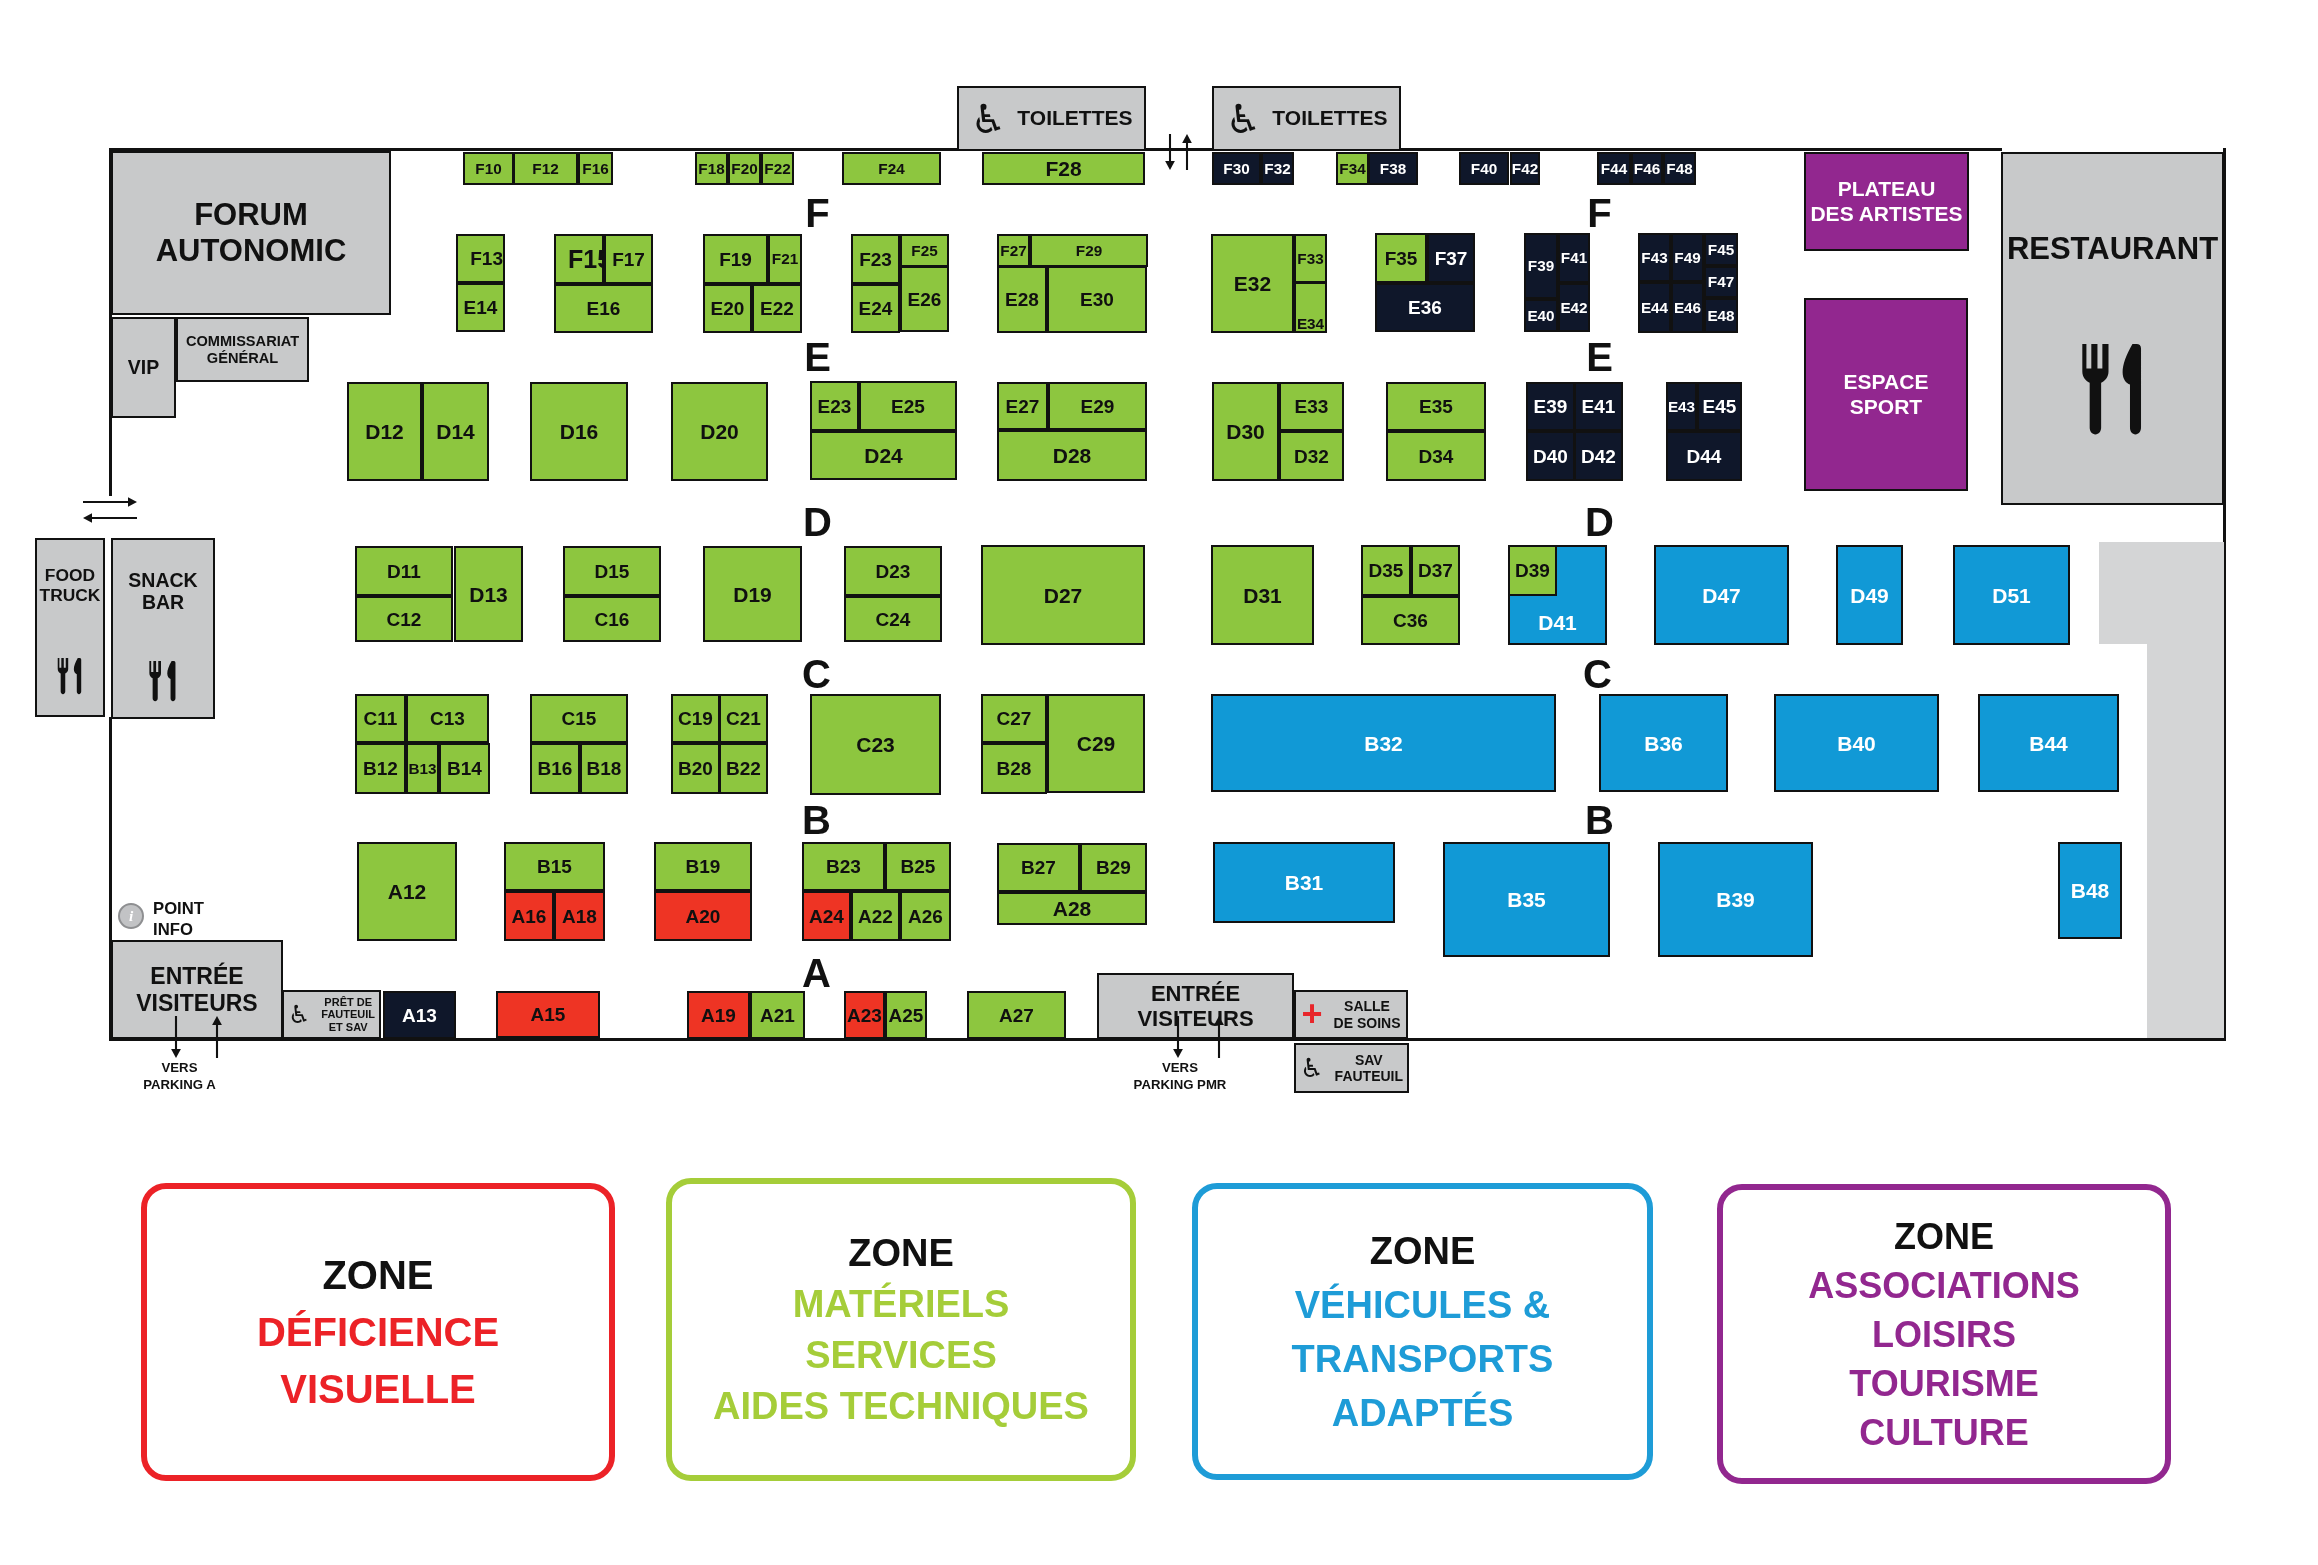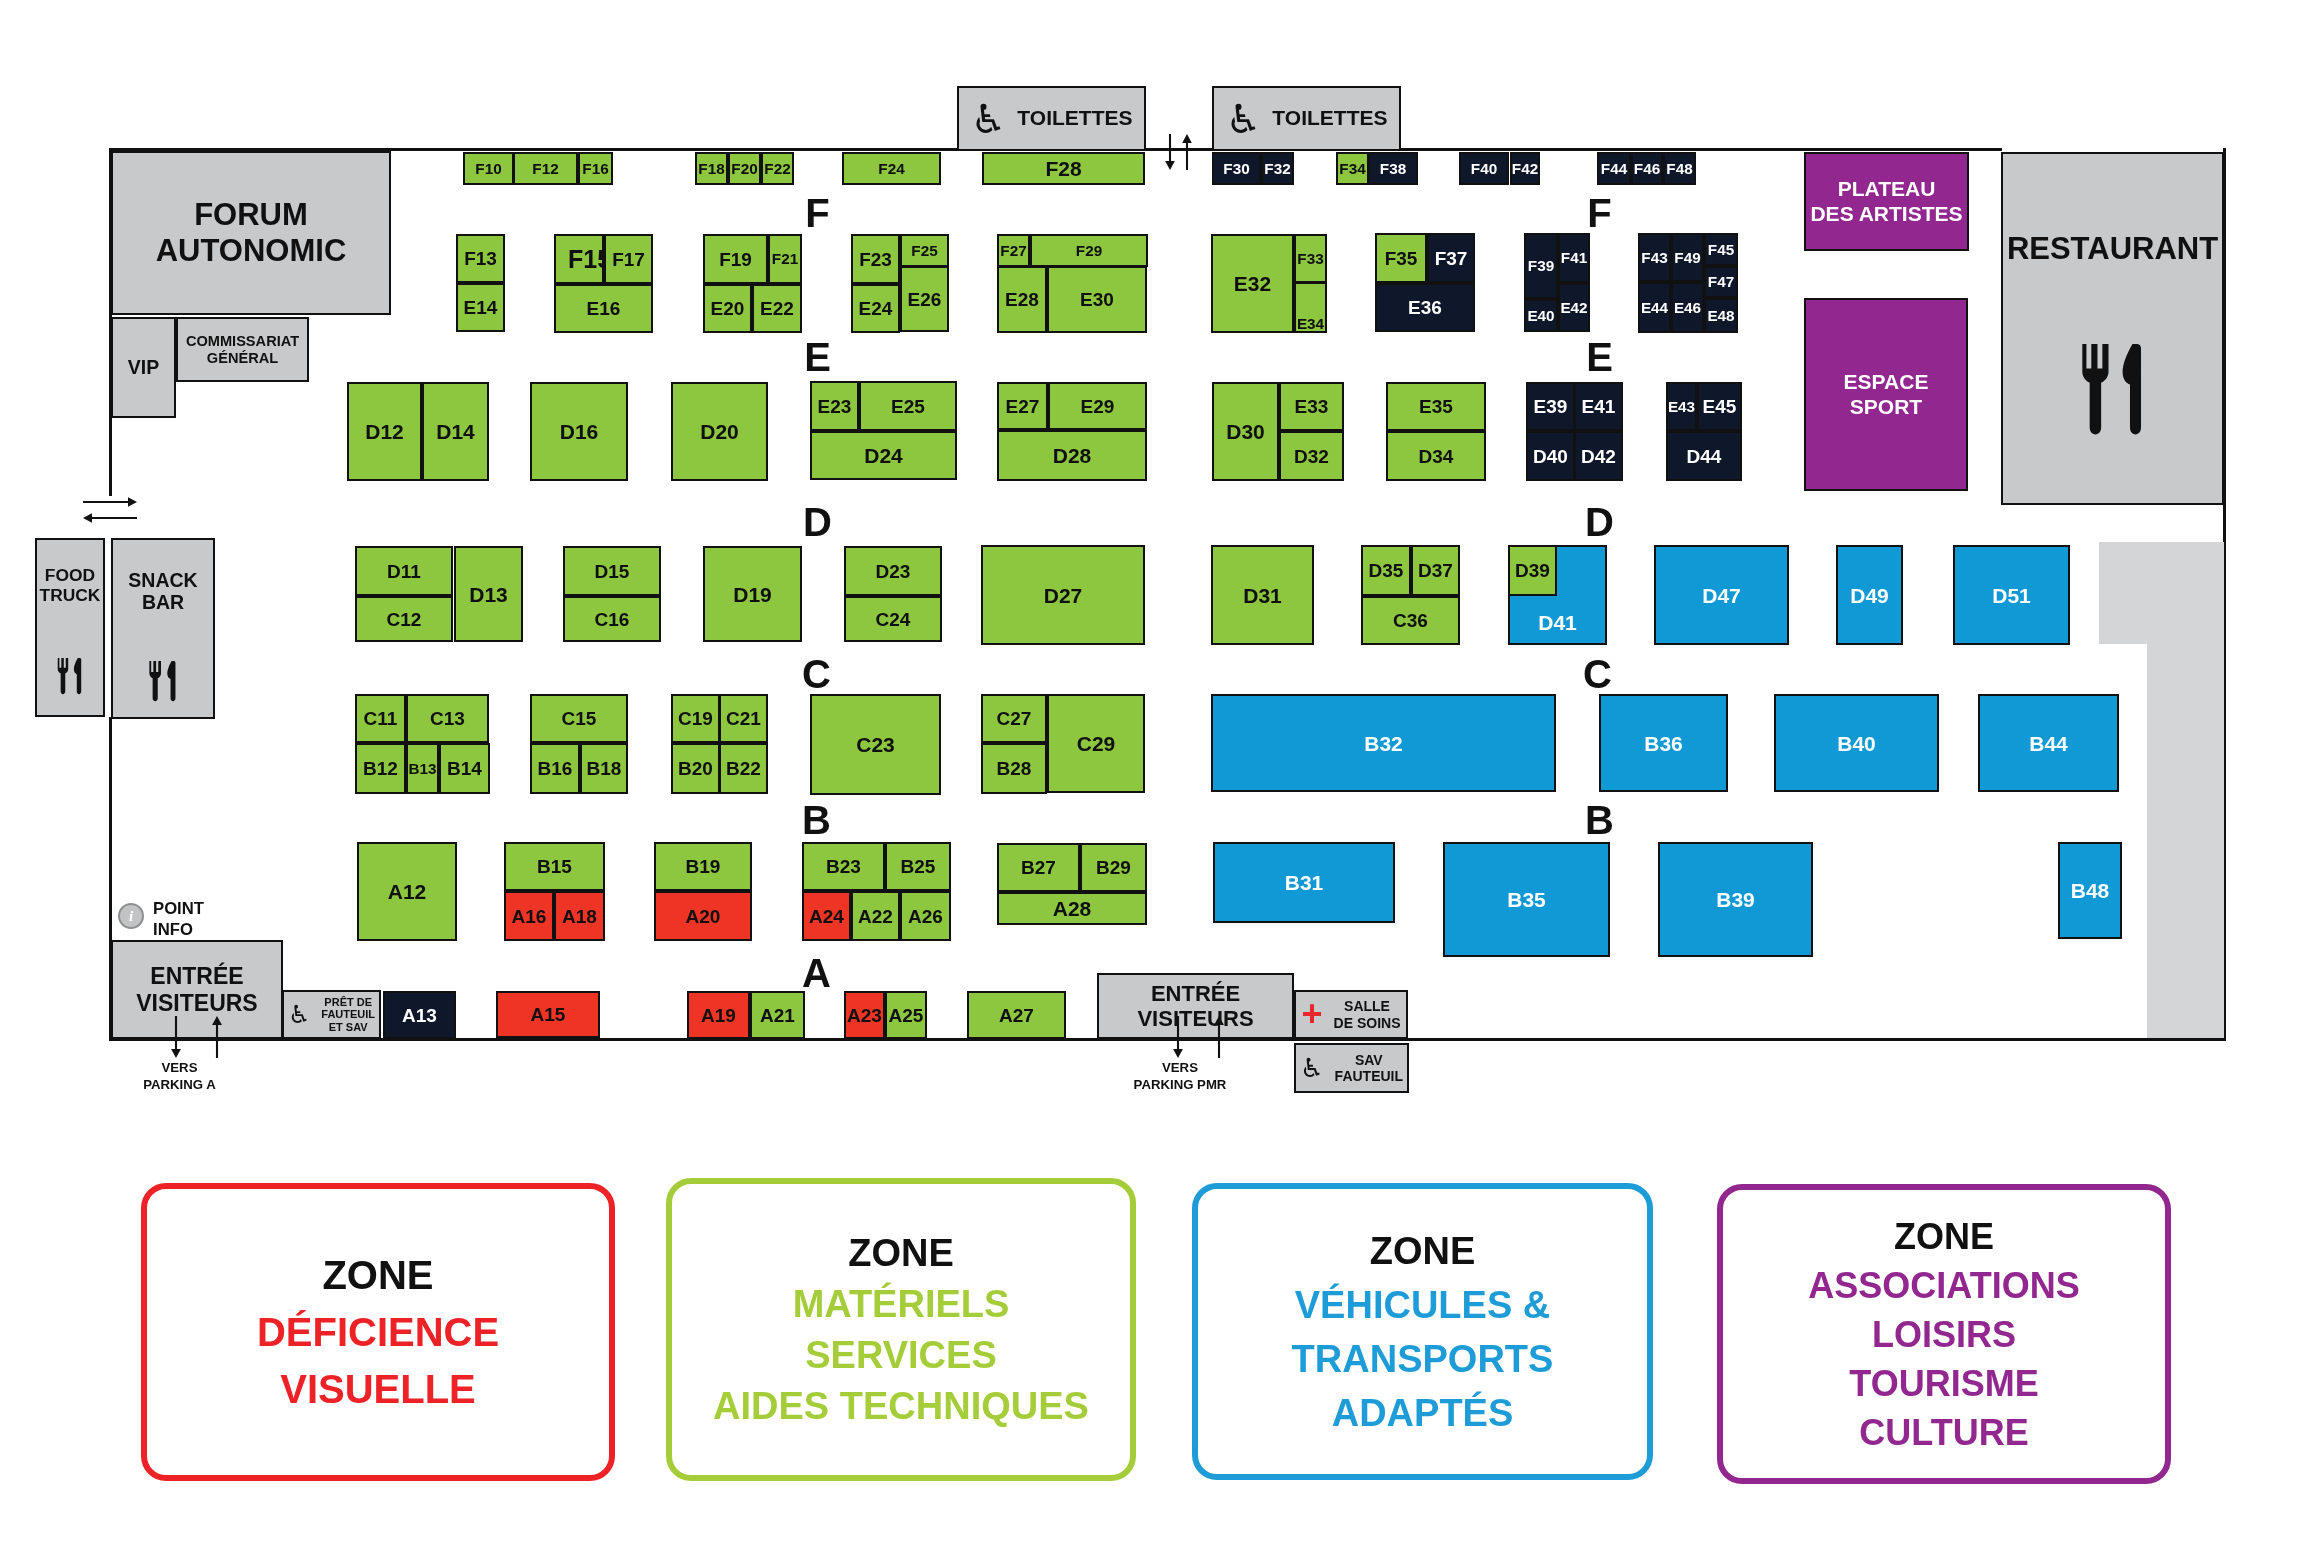--- a/index.html
+++ b/index.html
@@ -198,21 +198,21 @@
     </div>
     <div class="booth p" style="left: 1597px; top: 152px; width: 34px; height: 33px; position: absolute; font-size: 15.3px;">
       <span>F44</span>
     </div>
     <div class="booth p" style="left: 1631px; top: 152px; width: 32px; height: 33px; position: absolute; font-size: 15.3px;">
       <span>F46</span>
     </div>
     <div class="booth p" style="left: 1663px; top: 152px; width: 33px; height: 33px; position: absolute; font-size: 15.3px;">
       <span>F48</span>
     </div>
-    <div class="booth g" style="left: 456px; top: 234px; width: 49px; height: 49px; position: absolute; font-size: 19px;">
+    <div class="booth g" style="left: 456px; top: 234px; width: 49px; height: 49px; position: absolute; font-size: 19px; justify-content: flex-end;">
       <span>F13</span>
     </div>
     <div class="booth g" style="left: 456px; top: 283px; width: 49px; height: 49px; position: absolute; font-size: 19px;">
       <span>E14</span>
     </div>
     <div class="booth g" style="left: 554px; top: 234px; width: 50px; height: 50px; position: absolute; font-size: 25px; padding-left: 21px;">
       <span>F15</span>
     </div>
     <div class="booth g" style="left: 604px; top: 234px; width: 49px; height: 50px; position: absolute; font-size: 19px;">
       <span>F17</span>

